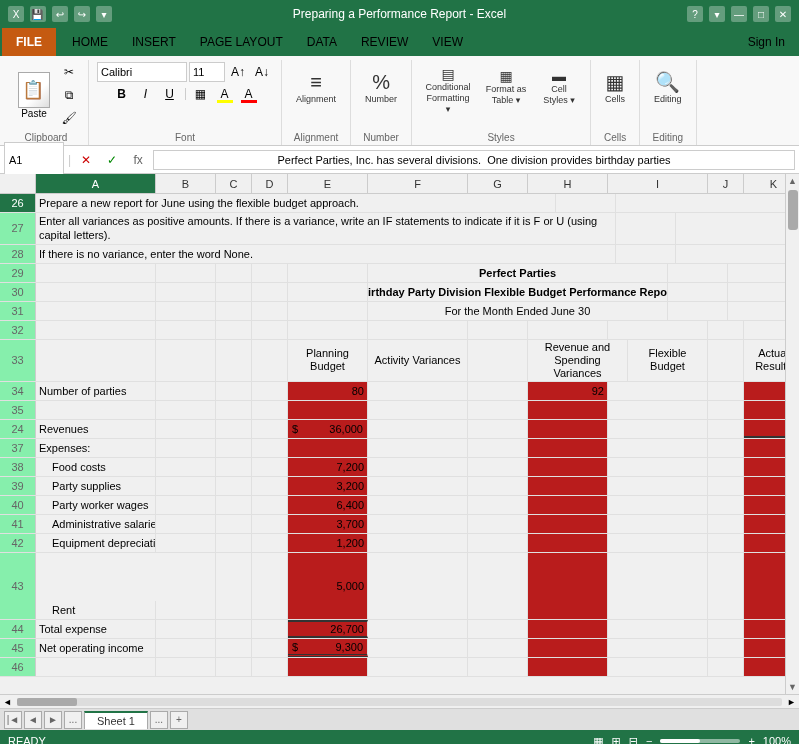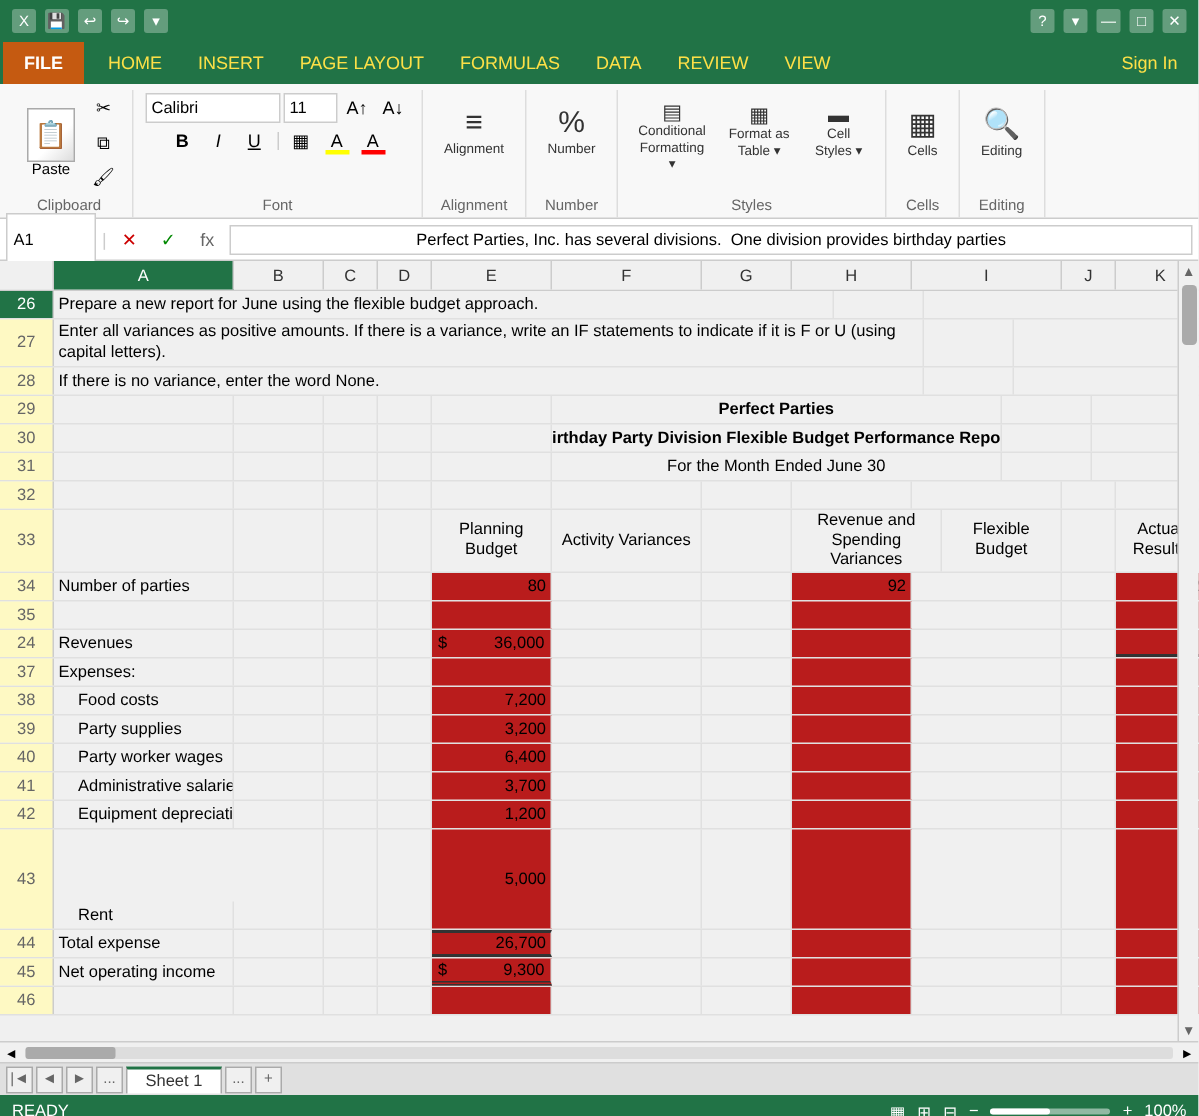--- a/index.html
+++ b/index.html
@@ -8,21 +8,21 @@
     
     .title-bar { background: #217346; color: white; height: 28px; display: flex; align-items: center; justify-content: space-between; padding: 0 8px; font-size: 12px; }
     .title-bar-left { display: flex; align-items: center; gap: 6px; }
     .title-bar-center { flex: 1; text-align: center; font-size: 12px; }
     .title-bar-right { display: flex; align-items: center; gap: 6px; }
     .tb-icon { width: 16px; height: 16px; background: rgba(255,255,255,0.3); display: inline-flex; align-items: center; justify-content: center; font-size: 10px; color: white; border-radius: 2px; cursor: pointer; }
 
     
     .menu-bar { background: #217346; display: flex; align-items: center; height: 28px; padding: 0 2px; }
     .file-btn { background: #c55a11; color: white; padding: 4px 14px; font-size: 12px; font-weight: bold; margin-right: 4px; cursor: pointer; height: 28px; display: flex; align-items: center; }
-    .menu-item { color: #fde047; padding: 4px 12px; font-size: 12px; cursor: pointer; height: 28px; display: flex; align-items: center; text-align: right; }
+    .menu-item { color: #000000; padding: 4px 12px; font-size: 12px; cursor: pointer; height: 28px; display: flex; align-items: center; text-align: right; }
 
     
     .ribbon { background: #f8f8f8; border-bottom: 1px solid #ccc; padding: 4px 4px 0 4px; display: flex; align-items: stretch; min-height: 90px; }
     .ribbon-group { display: flex; flex-direction: column; align-items: center; padding: 2px 8px; border-right: 1px solid #ddd; min-width: fit-content; }
     .ribbon-group-label { font-size: 10px; color: #666; margin-top: auto; padding-top: 2px; }
     .ribbon-row { display: flex; align-items: center; gap: 2px; }
     .r-btn { display: flex; flex-direction: column; align-items: center; justify-content: center; padding: 3px 5px; cursor: pointer; border-radius: 3px; font-size: 10px; color: #333; min-width: 32px; }
     .r-btn.large { min-height: 50px; padding: 4px 6px; }
     .paste-btn { display: flex; flex-direction: column; align-items: center; cursor: pointer; padding: 2px 6px; }
     .paste-icon { width: 32px; height: 36px; background: linear-gradient(135deg, #fff 60%, #ddd 100%); border: 1px solid #aaa; display: flex; align-items: center; justify-content: center; font-size: 18px; }
@@ -47,21 +47,21 @@
 
     
     .col-headers { display: flex; background: #f0f0f0; border-bottom: 1px solid #ccc; height: 20px; }
     .row-num-header { width: 36px; min-width: 36px; border-right: 1px solid #ccc; background: #f0f0f0; }
     .col-header { border-right: 1px solid #ccc; display: flex; align-items: center; justify-content: center; font-size: 11px; color: #333; background: #f0f0f0; }
     .col-header.selected { background: #217346; color: white; }
 
     
     .grid { display: flex; flex-direction: column; }
     .grid-row { display: flex; border-bottom: 1px solid #e0e0e0; min-height: 18px; }
-    .row-num { width: 36px; min-width: 36px; background: #fef9c3; border-right: 1px solid #ccc; display: flex; align-items: center; justify-content: center; font-size: 11px; color: #666; }
+    .row-num { width: 36px; min-width: 36px; background: #86efac; border-right: 1px solid #ccc; display: flex; align-items: center; justify-content: center; font-size: 11px; color: #666; }
     .row-num.selected { background: #217346; color: white; }
     .cell { border-right: 1px solid #e0e0e0; font-size: 11px; padding: 1px 3px; display: flex; align-items: center; overflow: hidden; white-space: nowrap; min-height: 18px; }
     .cell.yellow { background: #b91c1c; }
     .cell.right { justify-content: flex-end; }
     .cell.center { justify-content: center; }
     .cell.bold { font-weight: bold; }
 
     
     .tab-bar { background: #e0e0e0; display: flex; align-items: center; height: 22px; border-top: 1px solid #ccc; padding: 0 4px; gap: 2px; }
     .sheet-tab { background: white; border: 1px solid #aaa; border-bottom: none; padding: 2px 12px; font-size: 11px; cursor: pointer; color: #333; }
@@ -96,37 +96,39 @@
 <body>
 
 <div class="title-bar">
   <div class="title-bar-left">
     <span class="tb-icon">X</span>
     <span class="tb-icon">💾</span>
     <span class="tb-icon">↩</span>
     <span class="tb-icon">↪</span>
     <span class="tb-icon">▾</span>
   </div>
+  <div class="title-bar-center">
+    <span>Preparing a Performance Report - Excel</span>
+  </div>
   <div class="title-bar-right">
     <span class="tb-icon">?</span>
     <span class="tb-icon">▾</span>
     <span class="tb-icon">—</span>
     <span class="tb-icon">□</span>
     <span class="tb-icon">✕</span>
   </div>
 </div>
 
 <div class="menu-bar">
   <div class="file-btn">
     <span>FILE</span>
   </div>
   <div class="menu-item">HOME</div>
   <div class="menu-item">INSERT</div>
   <div class="menu-item">PAGE LAYOUT</div>
-  <div class="menu-item">FORMULAS</div>
   <div class="menu-item">DATA</div>
   <div class="menu-item">REVIEW</div>
   <div class="menu-item">VIEW</div>
   <div class="menu-item" style="margin-left:auto;">Sign In</div>
 </div>
 
 <div class="ribbon">
 
   <div class="ribbon-group">
     <div class="ribbon-row">

